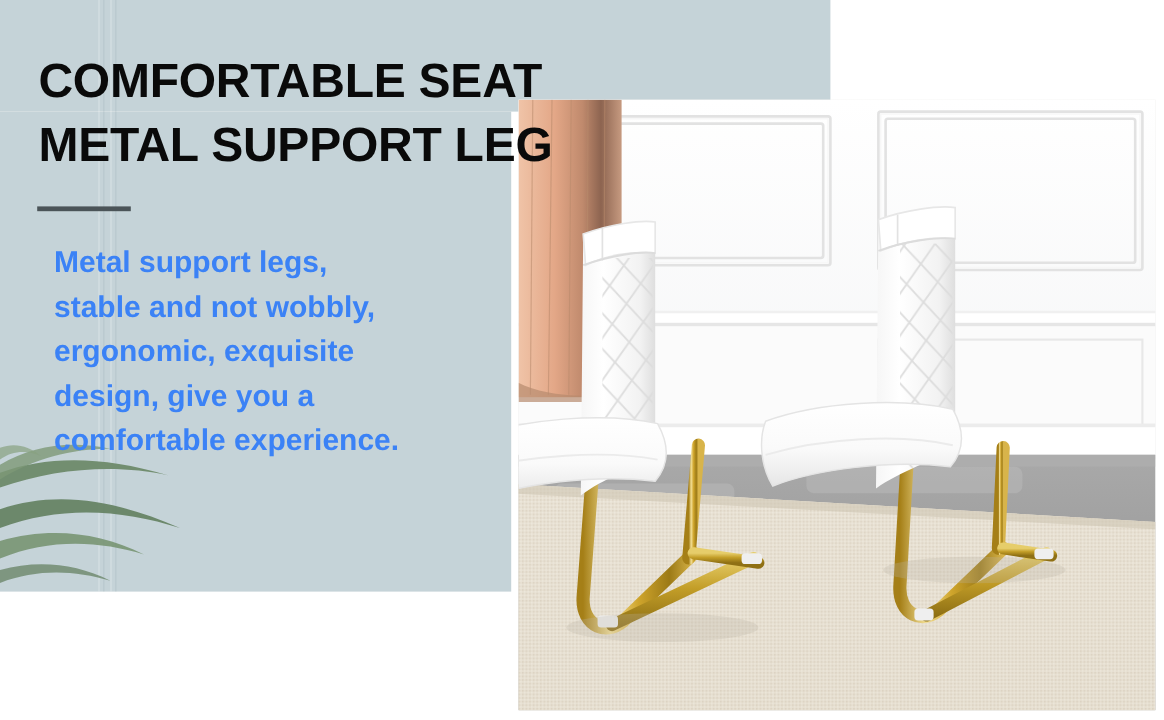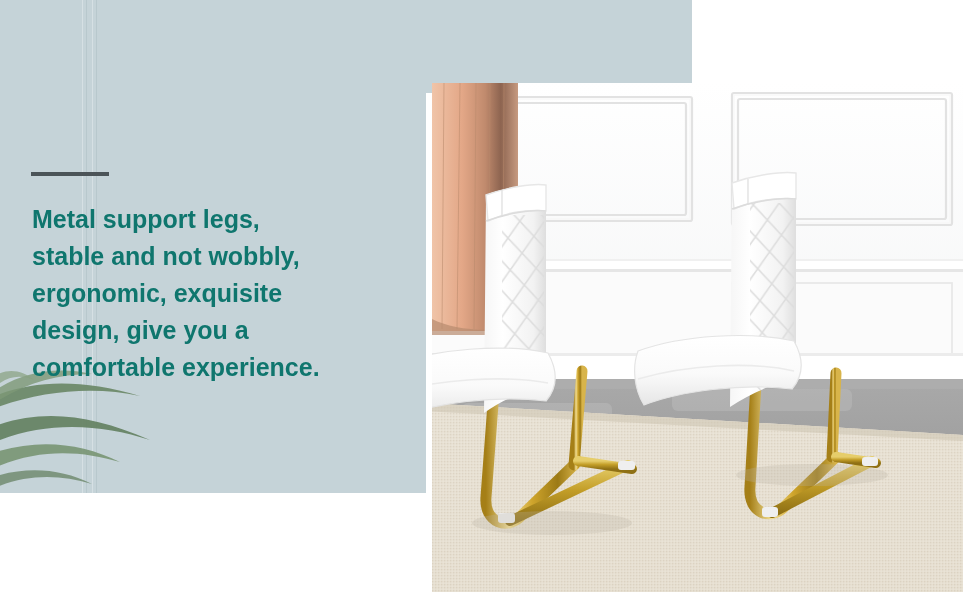--- a/index.html
+++ b/index.html
@@ -17,22 +17,22 @@
   .plant{position:absolute;left:0;bottom:107px;width:190px;height:135px;overflow:hidden;}
   .plant svg{display:block;}
 
   
   .headline{position:absolute;left:32px;top:42px;width:620px;
             font-size:40px;line-height:53px;font-weight:700;color:#0a0a0a;
             letter-spacing:-0.2px;white-space:pre-line;z-index:6;}
   .rule{position:absolute;left:31px;top:172px;width:78px;height:4px;background:#4b5458;z-index:6;}
 
   
-  .body-copy{position:absolute;left:32px;top:201px;width:380px;
-             font-size:25px;line-height:37px;font-weight:700;color:#0f766e;
+  .body-copy{position:absolute;left:45px;top:201px;width:380px;
+             font-size:25px;line-height:37px;font-weight:700;color:#3b82f6;
              white-space:pre-line;z-index:6;}
 
   
   .photo{position:absolute;left:432px;top:83px;width:531px;height:509px;overflow:hidden;background:#f2f2f0;}
   .photo svg{display:block;}
 </style>
 </head>
 <body>
 
 <div id="stage">
@@ -59,20 +59,22 @@
   </div>
 
   <div class="body-copy">Metal support legs,
 stable and not wobbly,
 ergonomic, exquisite
 design, give you a
 comfortable experience.</div>
 
   <div class="rule"></div>
 
+  <div class="headline">COMFORTABLE SEAT
+METAL SUPPORT LEG</div>
 
   <div class="photo">
     <svg width="531" height="509" viewBox="0 0 531 509">
       <defs>
         <linearGradient id="wallG" x1="0" y1="0" x2="0" y2="1">
           <stop offset="0" stop-color="#ffffff"></stop>
           <stop offset="1" stop-color="#f3f4f5"></stop>
         </linearGradient>
         <linearGradient id="curtainG" x1="0" y1="0" x2="1" y2="0">
           <stop offset="0" stop-color="#f0c4a8"></stop>

